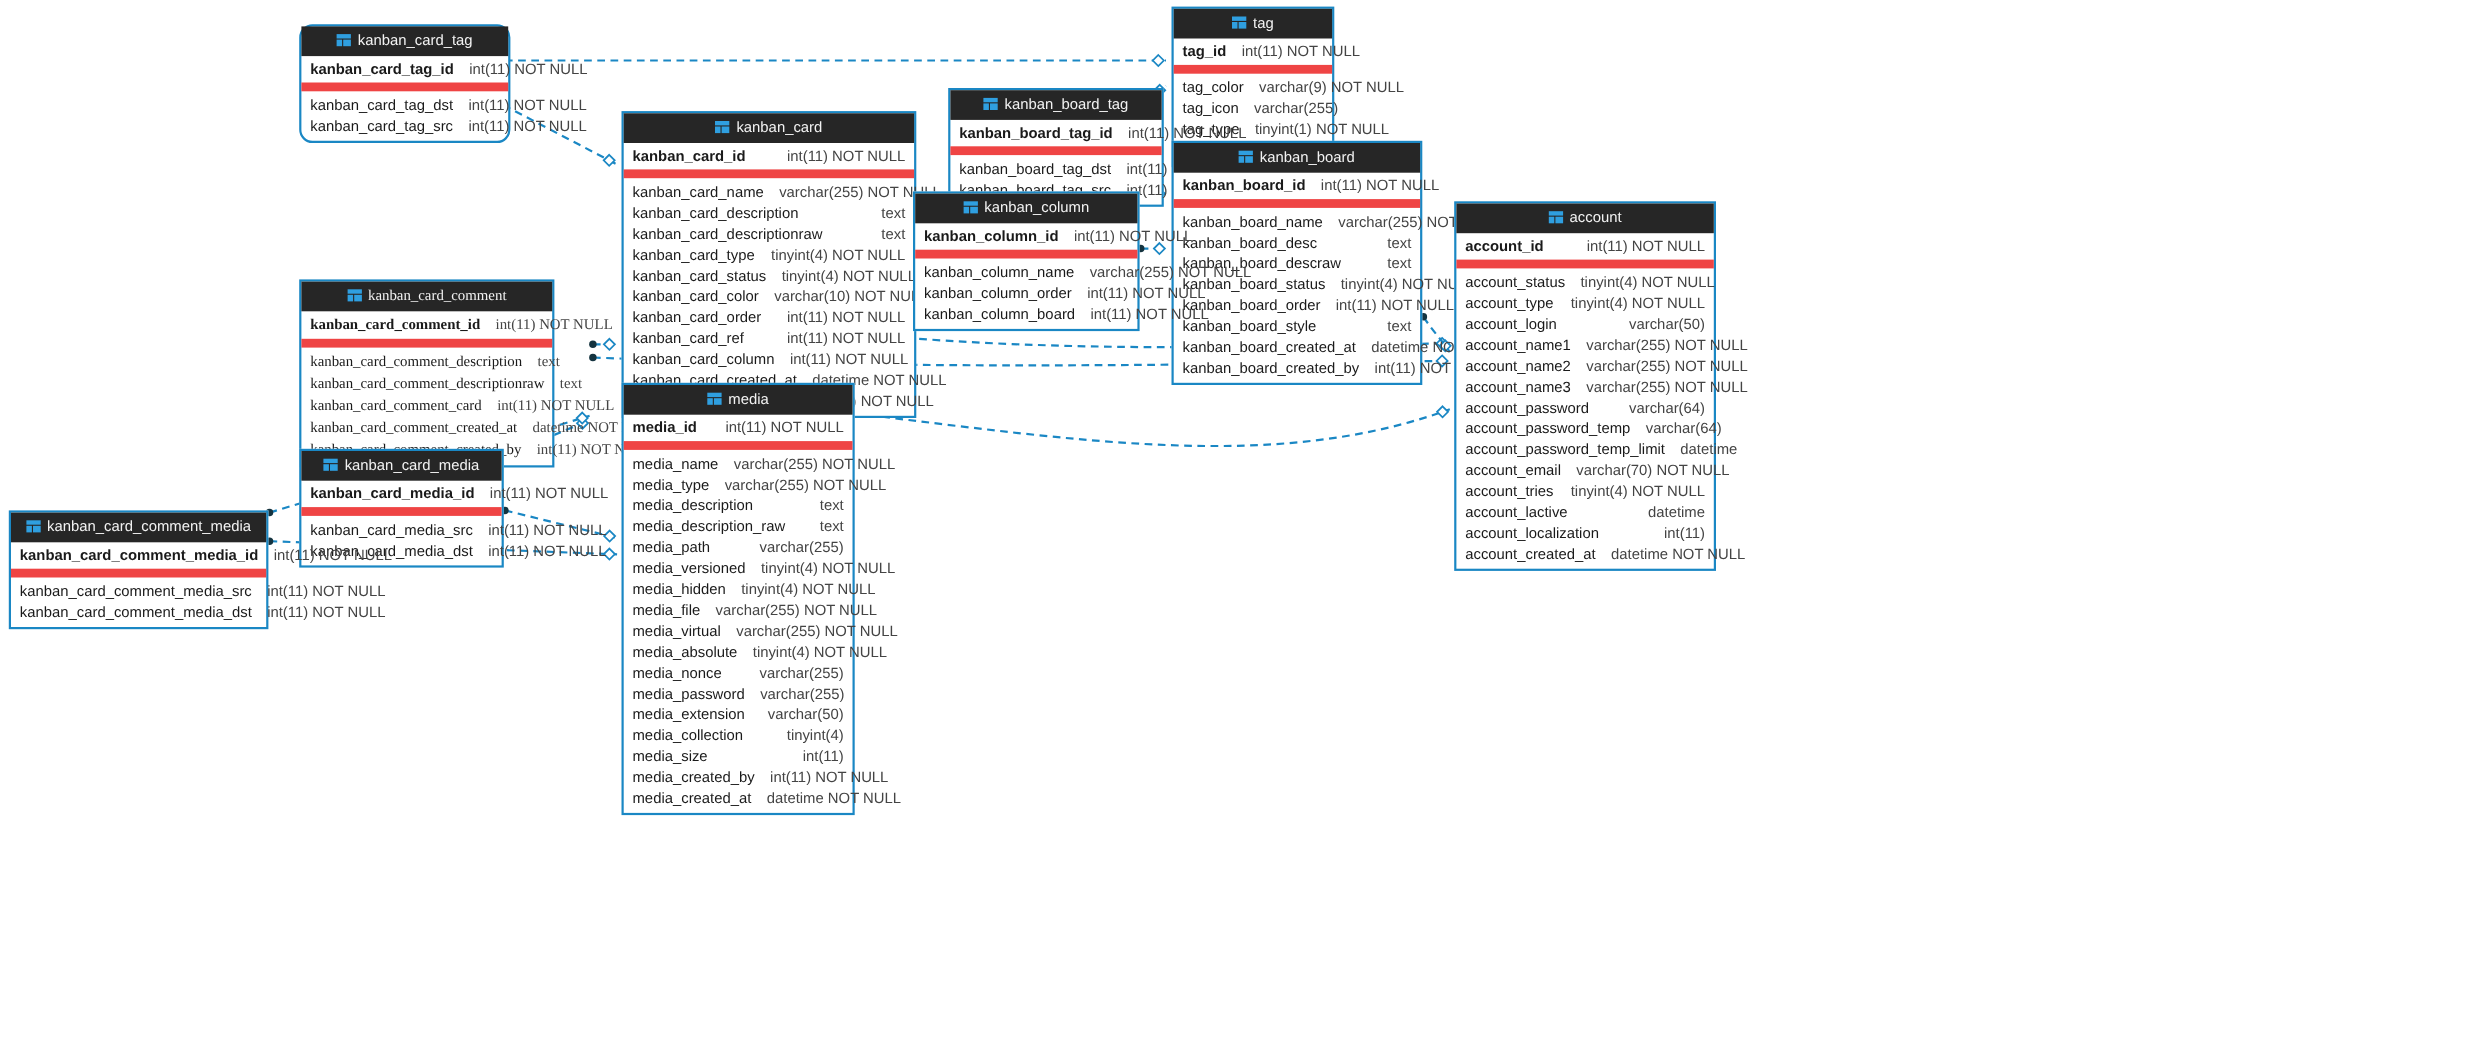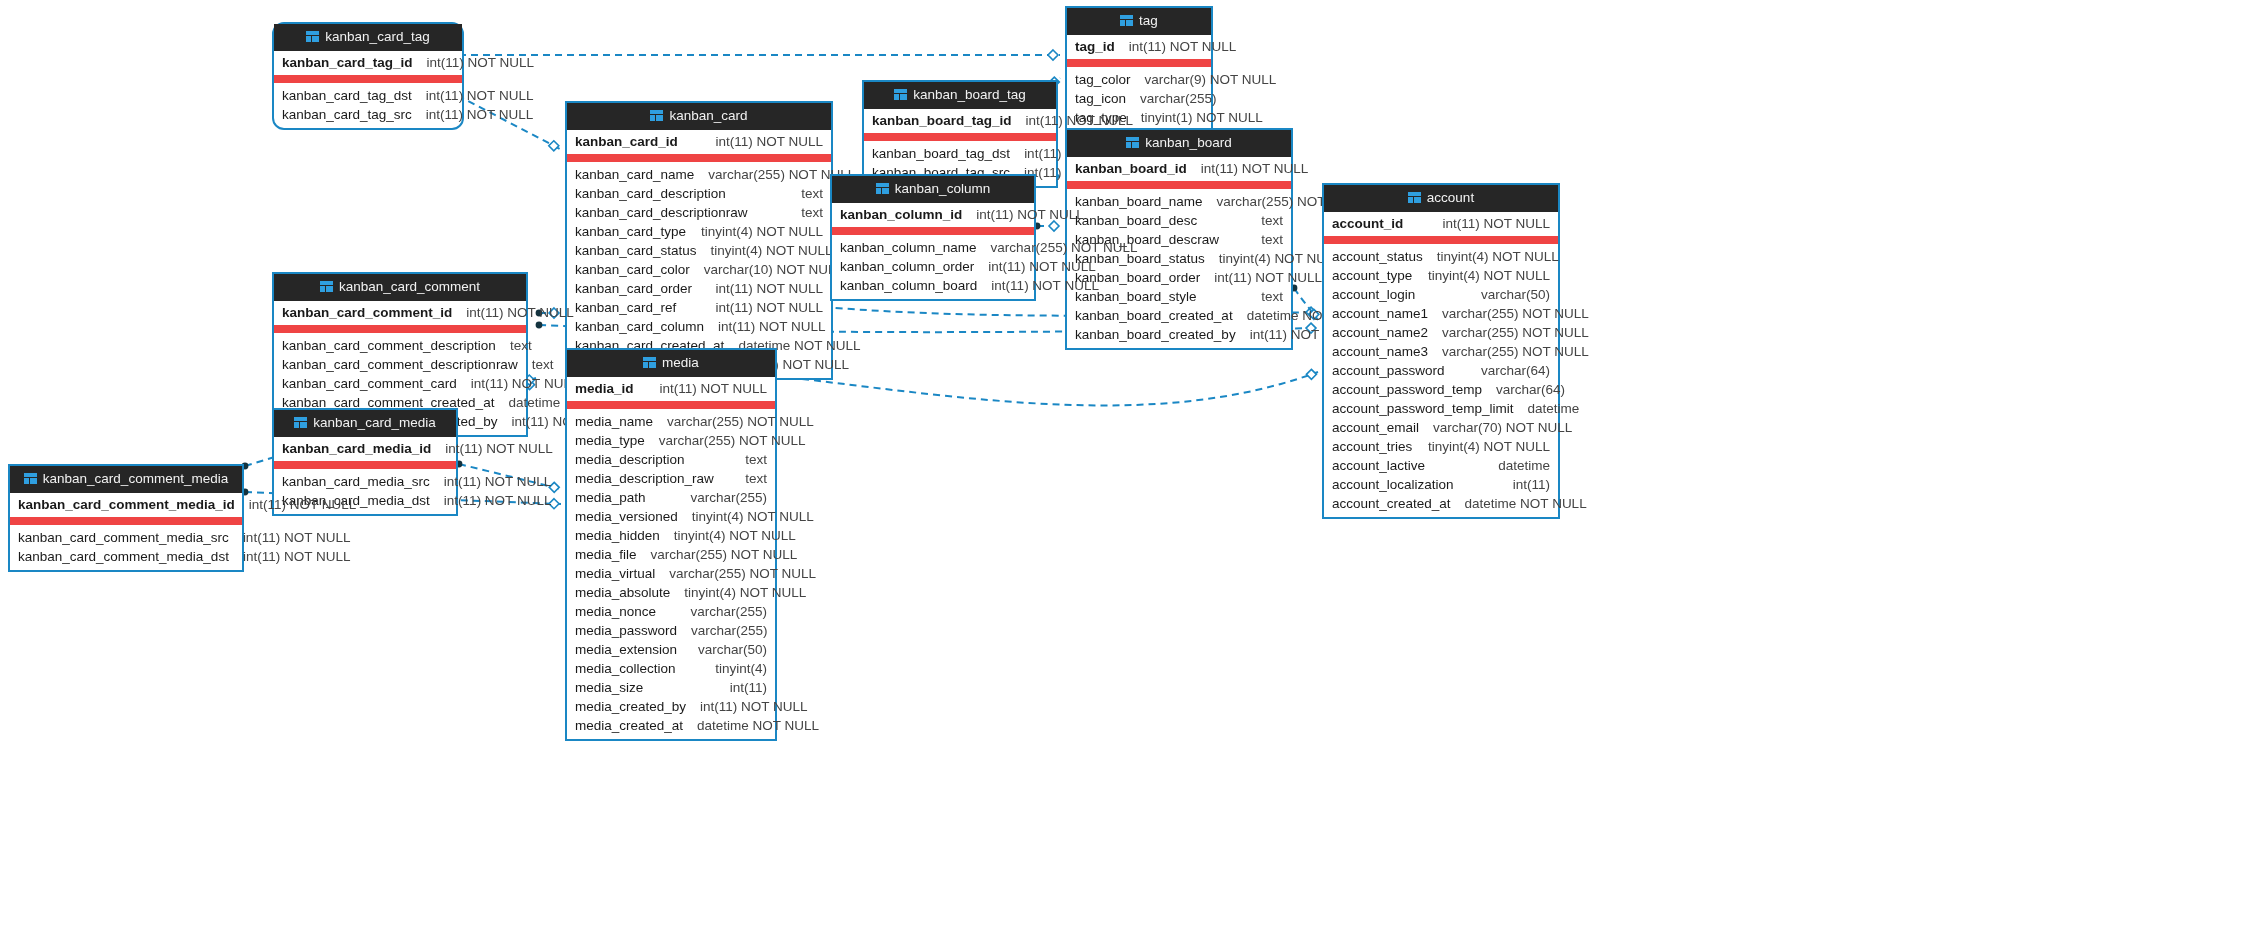--- a/index.html
+++ b/index.html
@@ -446,21 +446,21 @@
         <div class="frow">
           <span>account_localization</span>
           <span class="ftype">int(11)</span>
         </div>
         <div class="frow">
           <span>account_created_at</span>
           <span class="ftype">datetime NOT NULL</span>
         </div>
       </div>
     </div>
-    <div class="entity" style="left: 272px; top: 272px; width: 256px;">
+    <div class="entity" style="left: 272px; top: 254px; width: 232px; font-family: Liberation Serif, serif;">
       <div class="entity-header">
         <span class="tbl-icon">
           <i class="r1"></i>
           <i class="r2a"></i>
           <i class="r2b"></i>
         </span>
         <span>kanban_card_comment</span>
       </div>
       <div class="pk-row">
         <span>kanban_card_comment_id</span>

